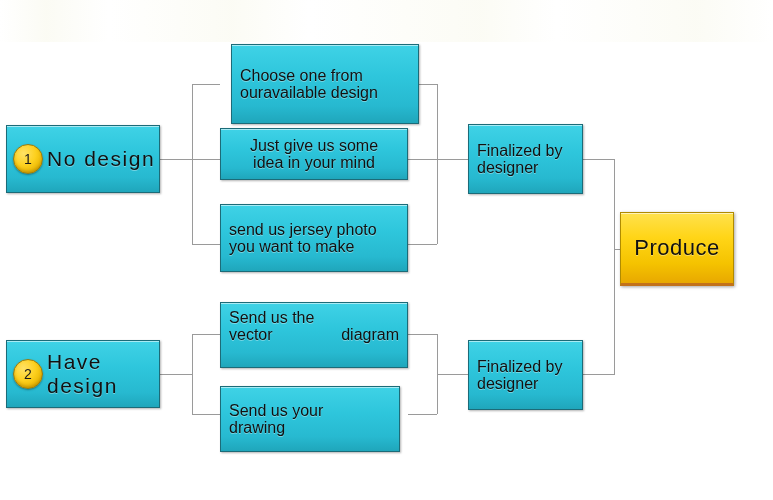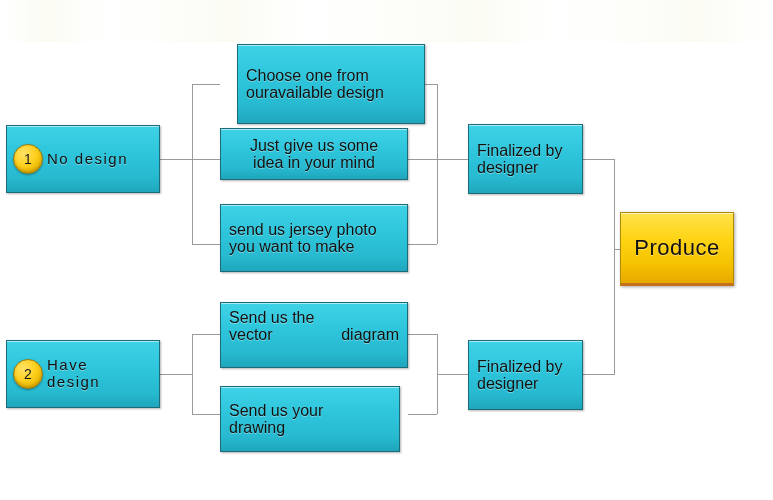--- a/index.html
+++ b/index.html
@@ -47,21 +47,21 @@
     color: #111111;
     text-shadow: 0 1px 0 rgba(255,255,255,0.35);
     white-space: pre-line;
   }
 
   
   .node.root {
     padding-left: 6px;
   }
   .node.root .rootlabel {
-    font-size: 15px;
+    font-size: 21px;
     letter-spacing: 1.5px;
     line-height: 1.12;
     color: #111111;
     text-shadow: 0 1px 0 rgba(255,255,255,0.35);
     white-space: pre-line;
   }
   .badge {
     flex: 0 0 auto;
     width: 28px;
     height: 28px;
@@ -153,21 +153,21 @@
     <div class="badge">1</div>
     <div class="rootlabel">No design</div>
   </div>
 
   <div class="node root" style="left:6px; top:340px; width:154px; height:68px;">
     <div class="badge">2</div>
     <div class="rootlabel">Have
 design</div>
   </div>
 
-  <div class="node t-left" style="left:237px; top:44px; width:188px; height:80px;">
+  <div class="node t-left" style="left:231px; top:44px; width:188px; height:80px;">
     <div class="txt">Choose one from
 ouravailable design</div>
   </div>
 
   <div class="node t-center" style="left:220px; top:128px; width:188px; height:52px;justify-content:flex-end;">
     <div class="txt">Just give us some
 idea in your mind</div>
   </div>
 
   <div class="node t-justify" style="left:220px; top:302px; width:188px; height:66px;">

